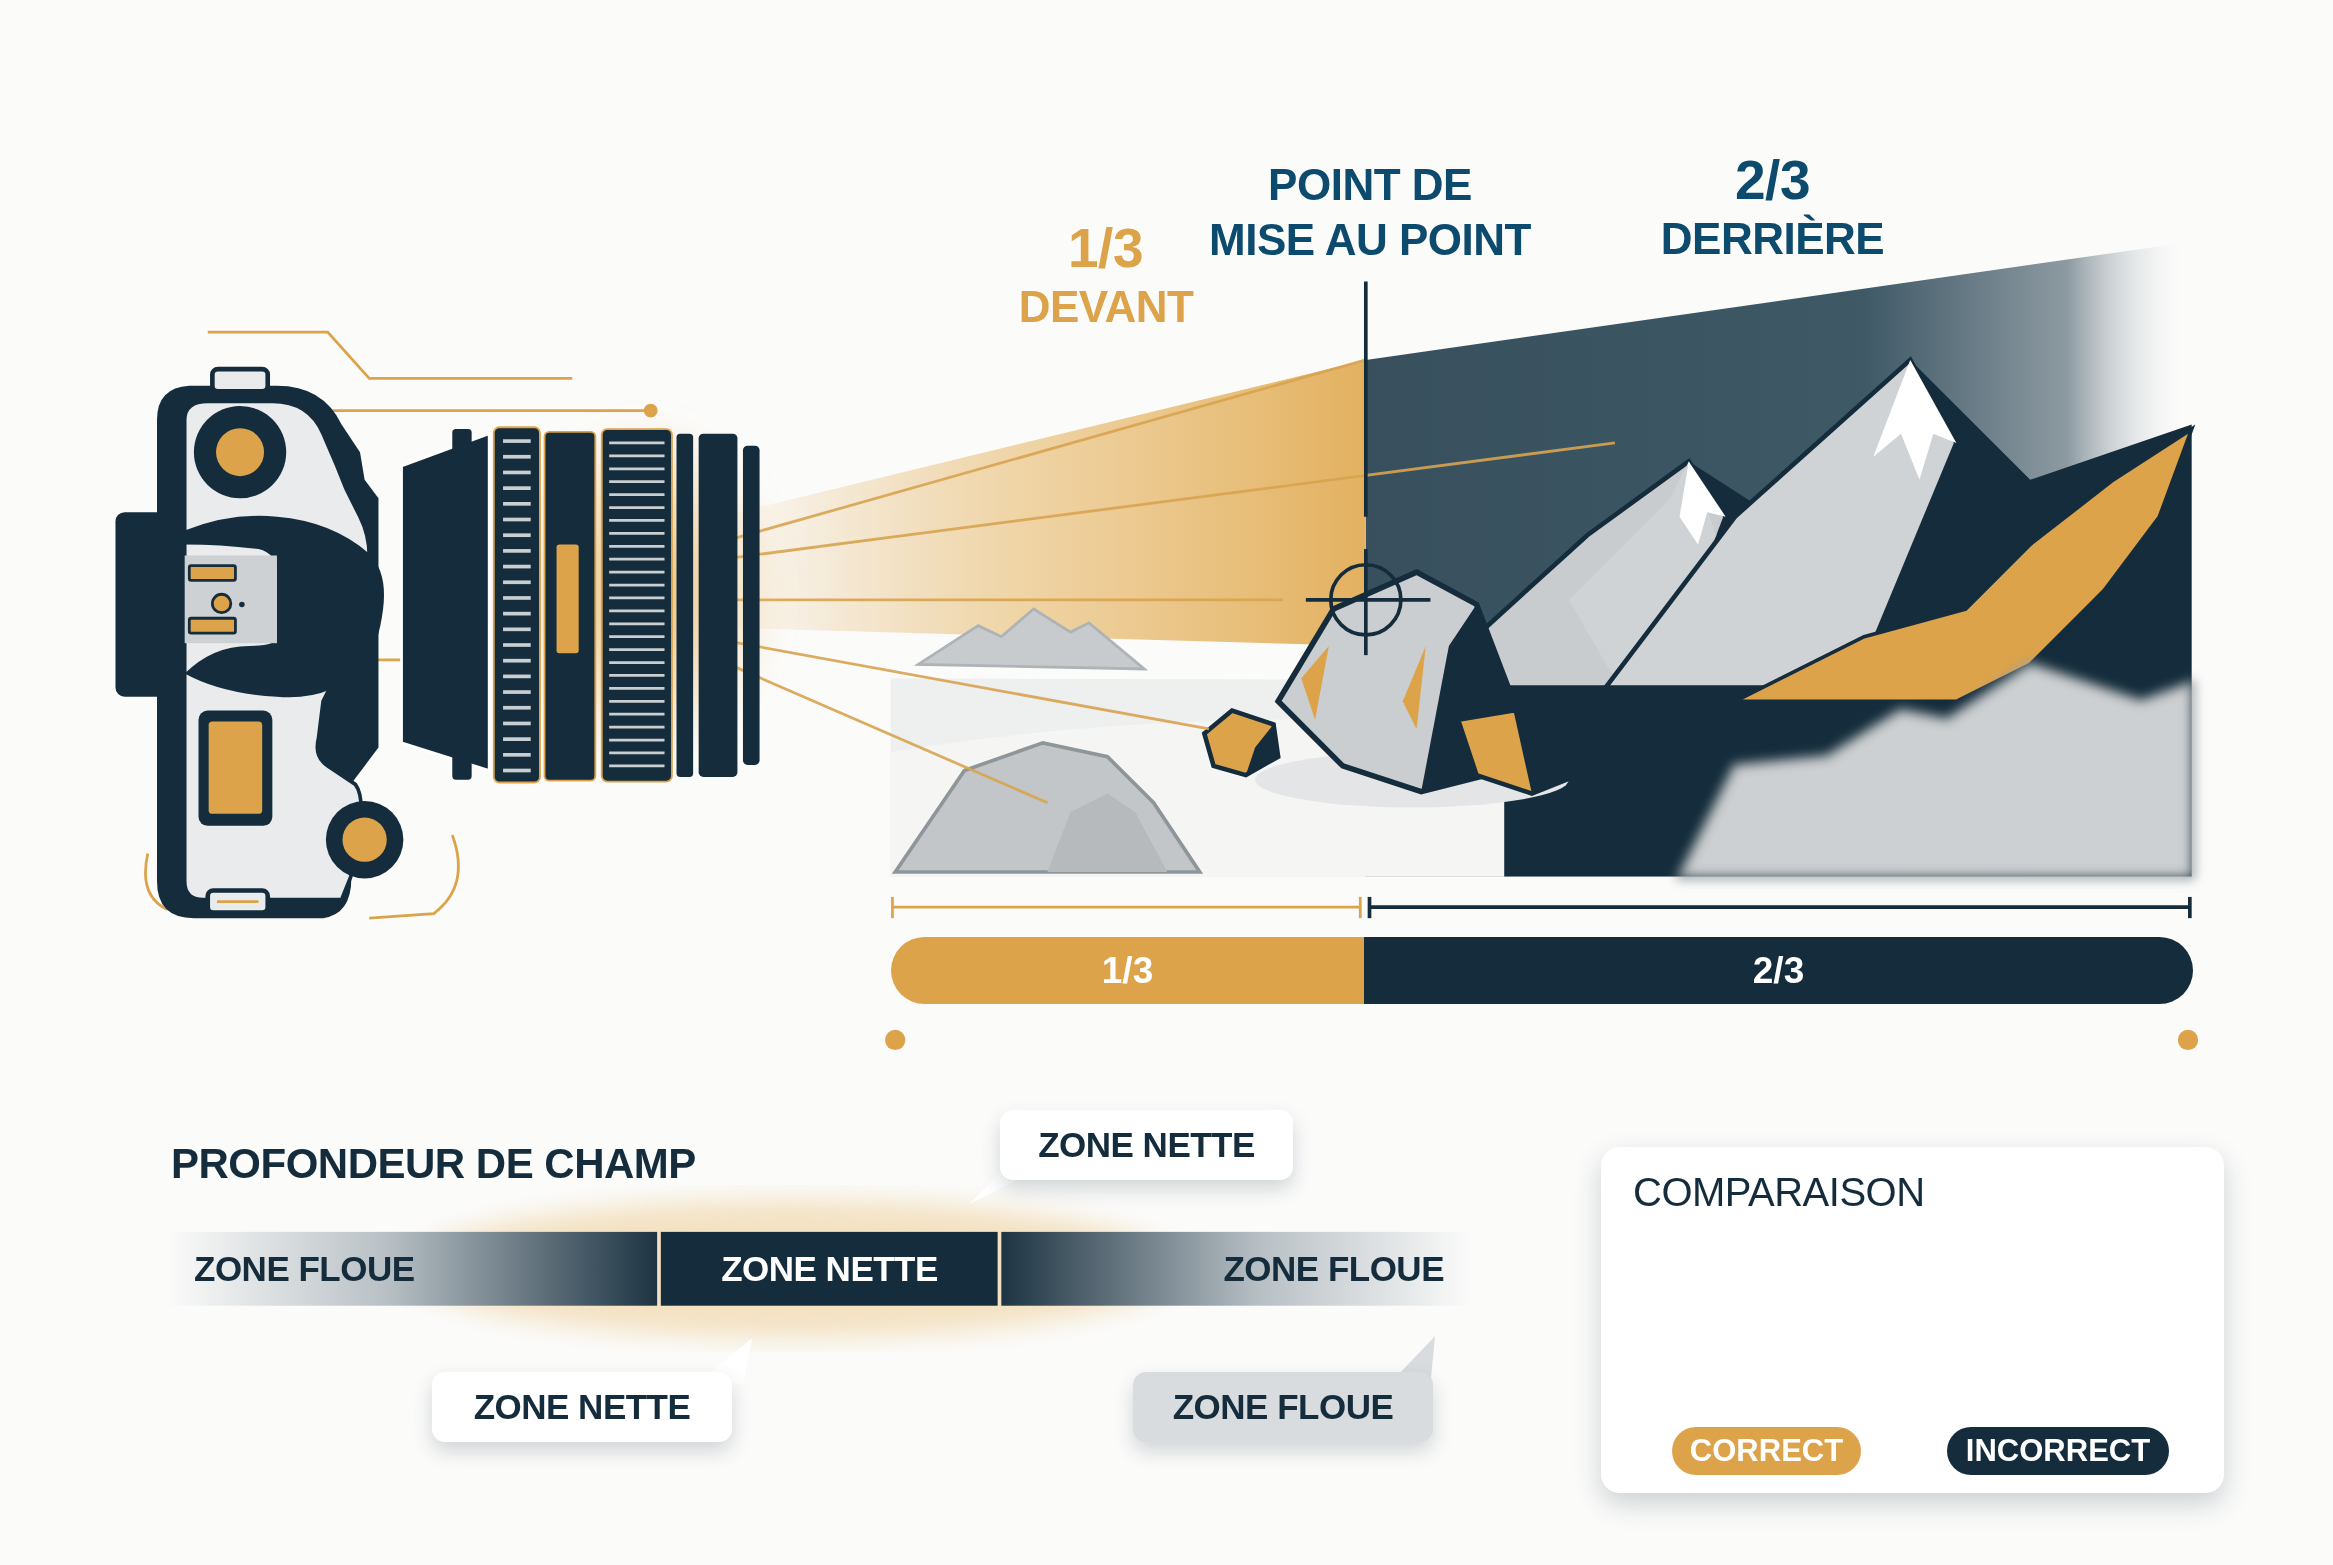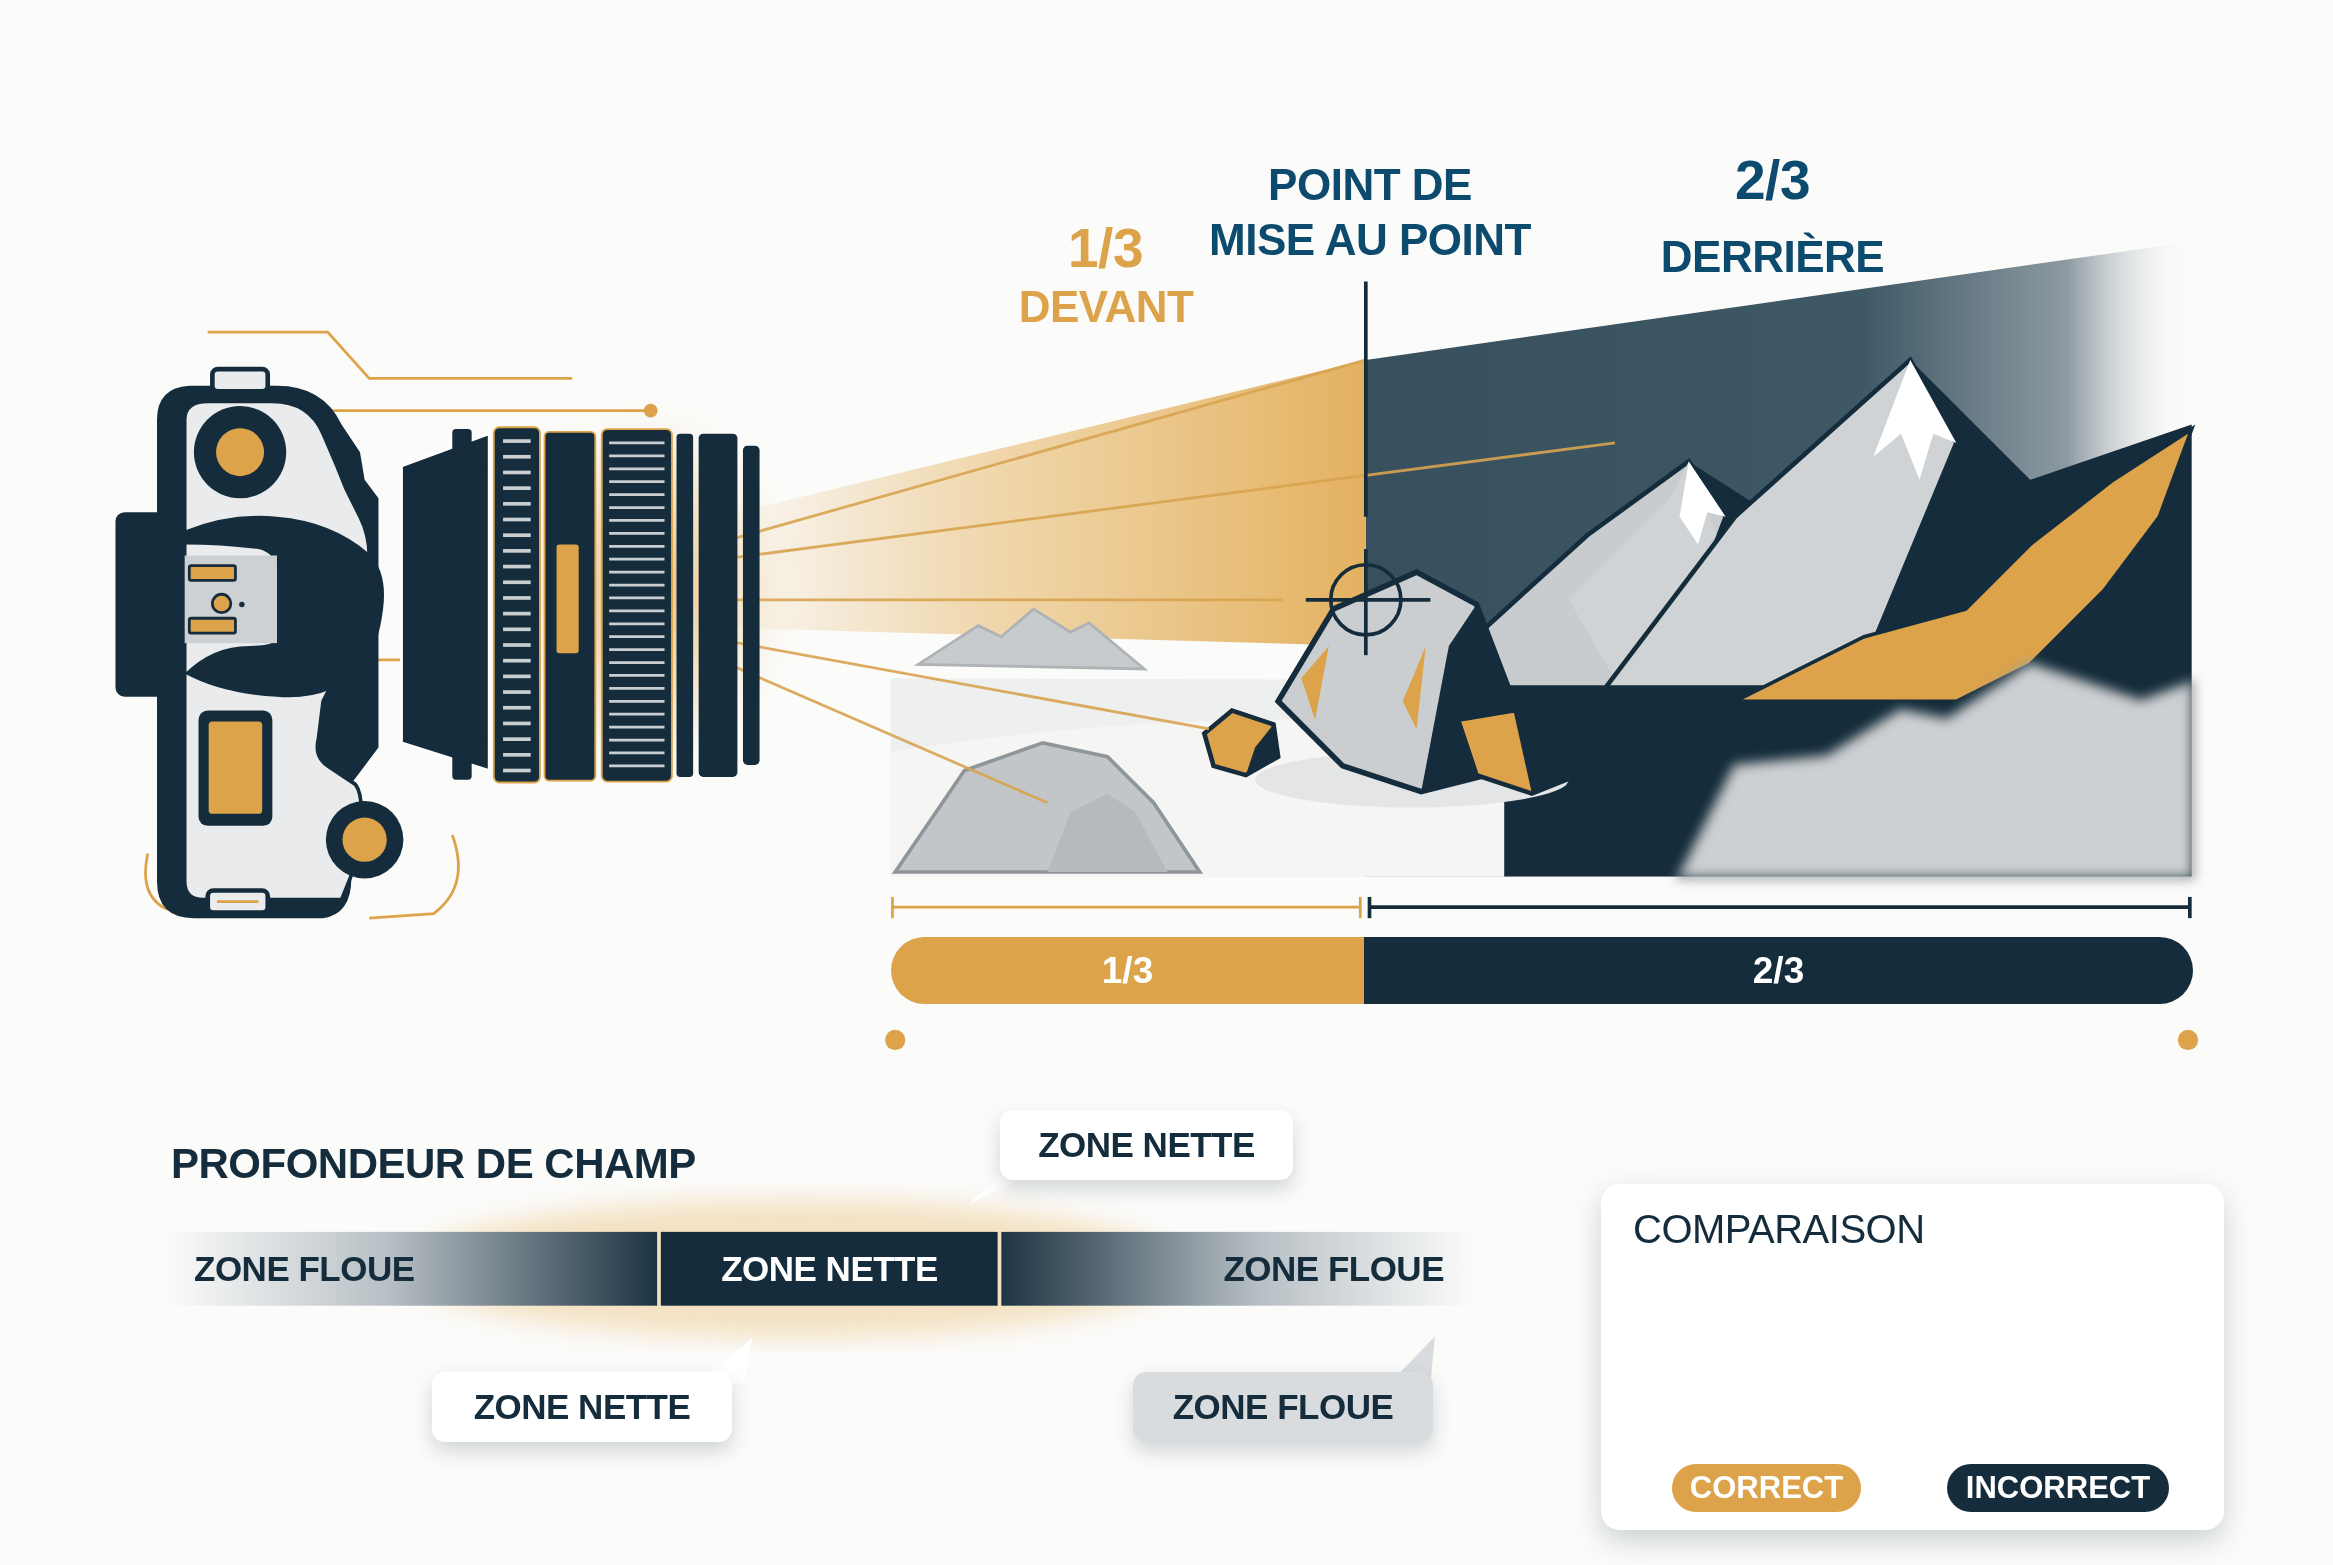--- a/index.html
+++ b/index.html
@@ -19,21 +19,21 @@
     box-shadow: 0 9.2px 20px rgba(20,44,59,0.18);
     display: flex; align-items: center; justify-content: center;
     font-weight: 700; font-size: 35px; color: #142c3b; letter-spacing: -0.5px;
   }
   .bubble.grey { background: #d9dcde; }
   .strip-seg {
     position: absolute; top: 1232px; height: 74px;
     display: flex; align-items: center; font-weight: 700; font-size: 35px; letter-spacing: -0.5px;
   }
   .card {
-    position: absolute; left: 1601px; top: 1184px; width: 623px; height: 346px;
+    position: absolute; left: 1601px; top: 1147px; width: 623px; height: 346px;
     background: #ffffff; border-radius: 18.5px; box-shadow: 0 11px 28px rgba(20,44,59,0.20);
   }
   .pill {
     position: absolute; height: 48px; border-radius: 24px;
     display: flex; align-items: center; justify-content: center;
     font-weight: 700; font-size: 31px; color: #ffffff; margin-top: 6px;
   }
   .bar-seg {
     position: absolute; top: 937px; height: 67px; display: flex; align-items: center; justify-content: center;
     font-weight: 700; font-size: 37px; color: #ffffff;
@@ -347,21 +347,21 @@
   </g>
 </svg>
 
 <div class="abs lbl gold" style="left:1013px; top:220px; width:185px; font-size:55px;">1/3</div>
 <div class="abs lbl gold" style="left:995px; top:284px; width:222px; font-size:44px;">DEVANT</div>
 
 <div class="abs lbl navy" style="left:1181px; top:162px; width:378px; font-size:44px;">POINT DE</div>
 <div class="abs lbl navy" style="left:1181px; top:217px; width:378px; font-size:44px;">MISE AU POINT</div>
 
 <div class="abs lbl navy" style="left:1680px; top:152px; width:185px; font-size:55px;">2/3</div>
-<div class="abs lbl navy" style="left:1634px; top:234px; width:277px; font-size:44px;">DERRIÈRE</div>
+<div class="abs lbl navy" style="left:1634px; top:216px; width:277px; font-size:44px;">DERRIÈRE</div>
 
 <div class="bar-seg" style="left:891px; width:473px; background:#dca34a; border-radius:34px 0 0 34px;">
   <span>1/3</span>
 </div>
 <div class="bar-seg" style="left:1364px; width:829px; background:#142c3b; border-radius:0 34px 34px 0;">
   <span>2/3</span>
 </div>
 
 <div class="abs" style="left:171px; top:1140px; font-size:42px; font-weight:700; color:#142c3b; letter-spacing:-0.5px;">PROFONDEUR DE CHAMP</div>
 

